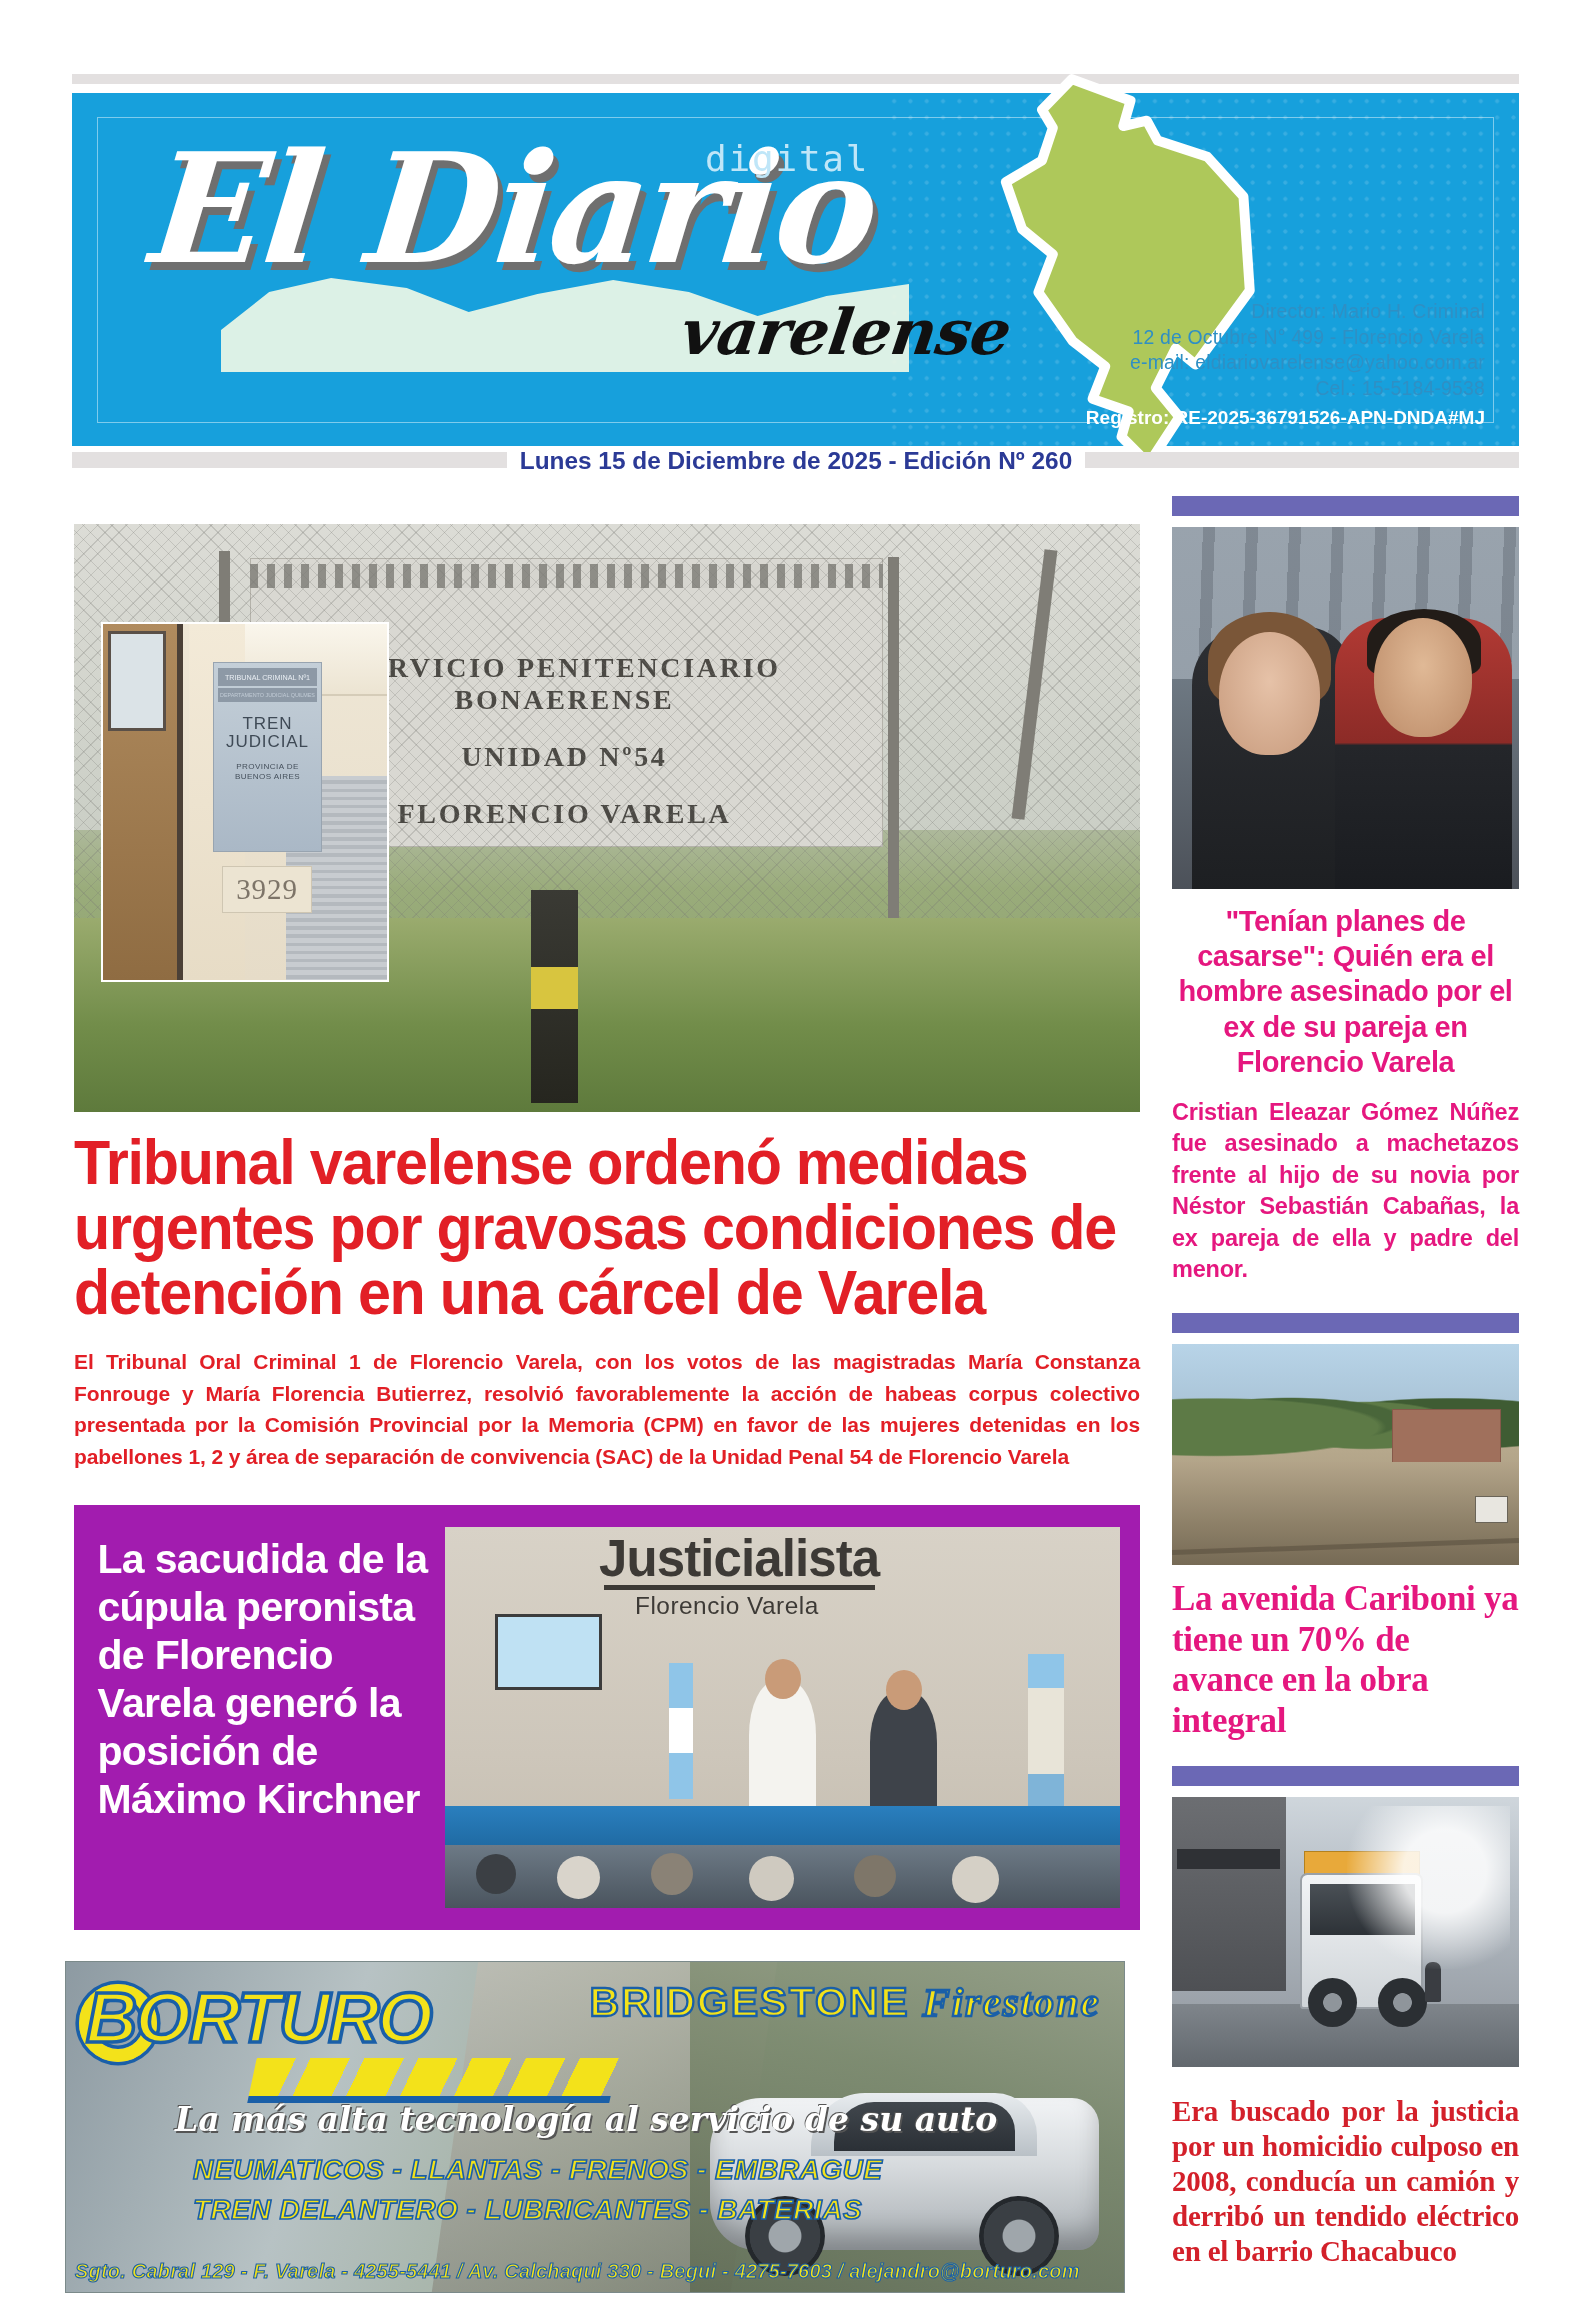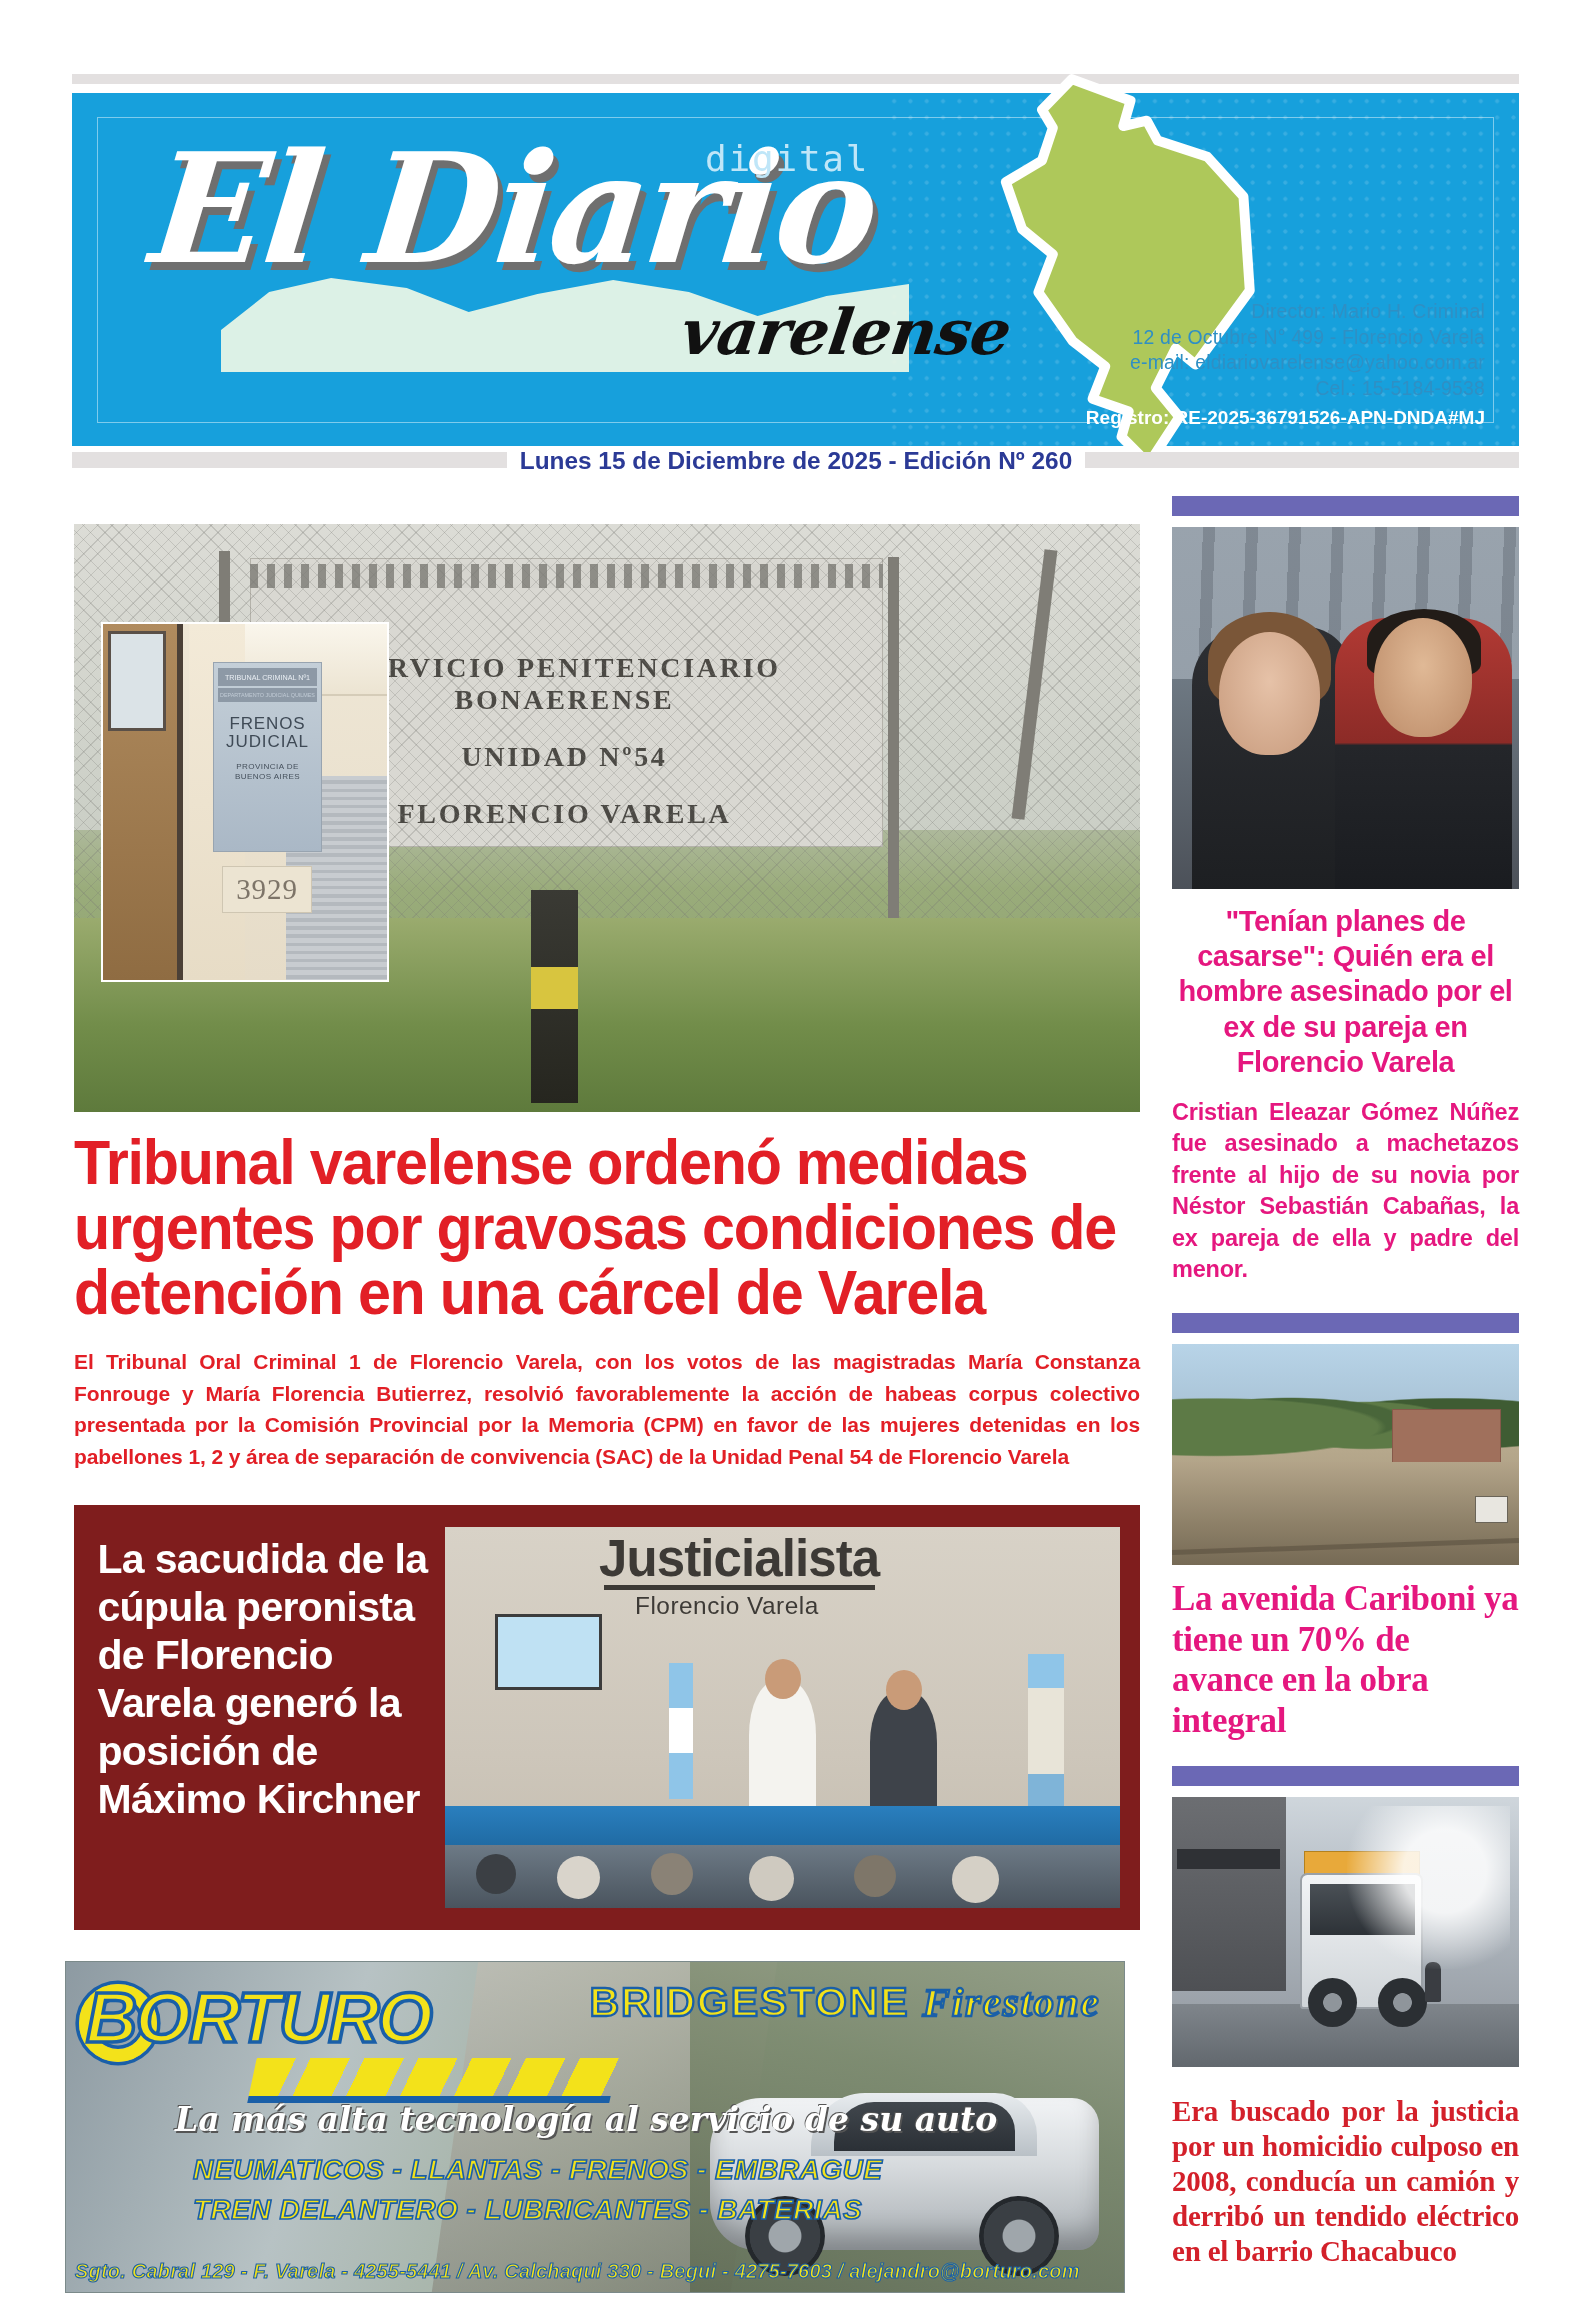--- a/index.html
+++ b/index.html
@@ -303,21 +303,21 @@
     color: #e21f26;
     text-align: justify;
     letter-spacing: -0.1px;
   }
 
   
   .blue-panel {
     position: absolute;
     left: 74px; top: 1505px;
     width: 1066px; height: 425px;
-    background: #7f1d1d;
+    background: #a21caf;
     display: flex;
     overflow: hidden;
   }
   .blue-panel-text {
     width: 371px;
     padding: 31px 14.5px 16.3px 23.5px;
     color: #ffffff;
     font-size: 41px;
     font-weight: bold;
     line-height: 1.17;
@@ -705,21 +705,21 @@
       <div class="inset-photo">
         <div class="inset-roof"></div>
         <div class="inset-door">
           <div class="inset-door-glass"></div>
         </div>
         <div class="inset-pillar"></div>
         <div class="inset-shutter"></div>
         <div class="inset-sign">
           <div class="band">TRIBUNAL CRIMINAL Nº1</div>
           <div class="band2">DEPARTAMENTO JUDICIAL QUILMES</div>
-          <div class="pj">FRENOS</div>
+          <div class="pj">TREN</div>
           <div class="pj">JUDICIAL</div>
           <div class="prov">PROVINCIA DE</div>
           <div class="prov" style="margin-top:0">BUENOS AIRES</div>
         </div>
         <div class="inset-number">3929</div>
       </div>
     </div>
 
     <div class="main-headline">Tribunal varelense ordenó medidas urgentes por gravosas condiciones de detención en una cárcel de Varela</div>
 

